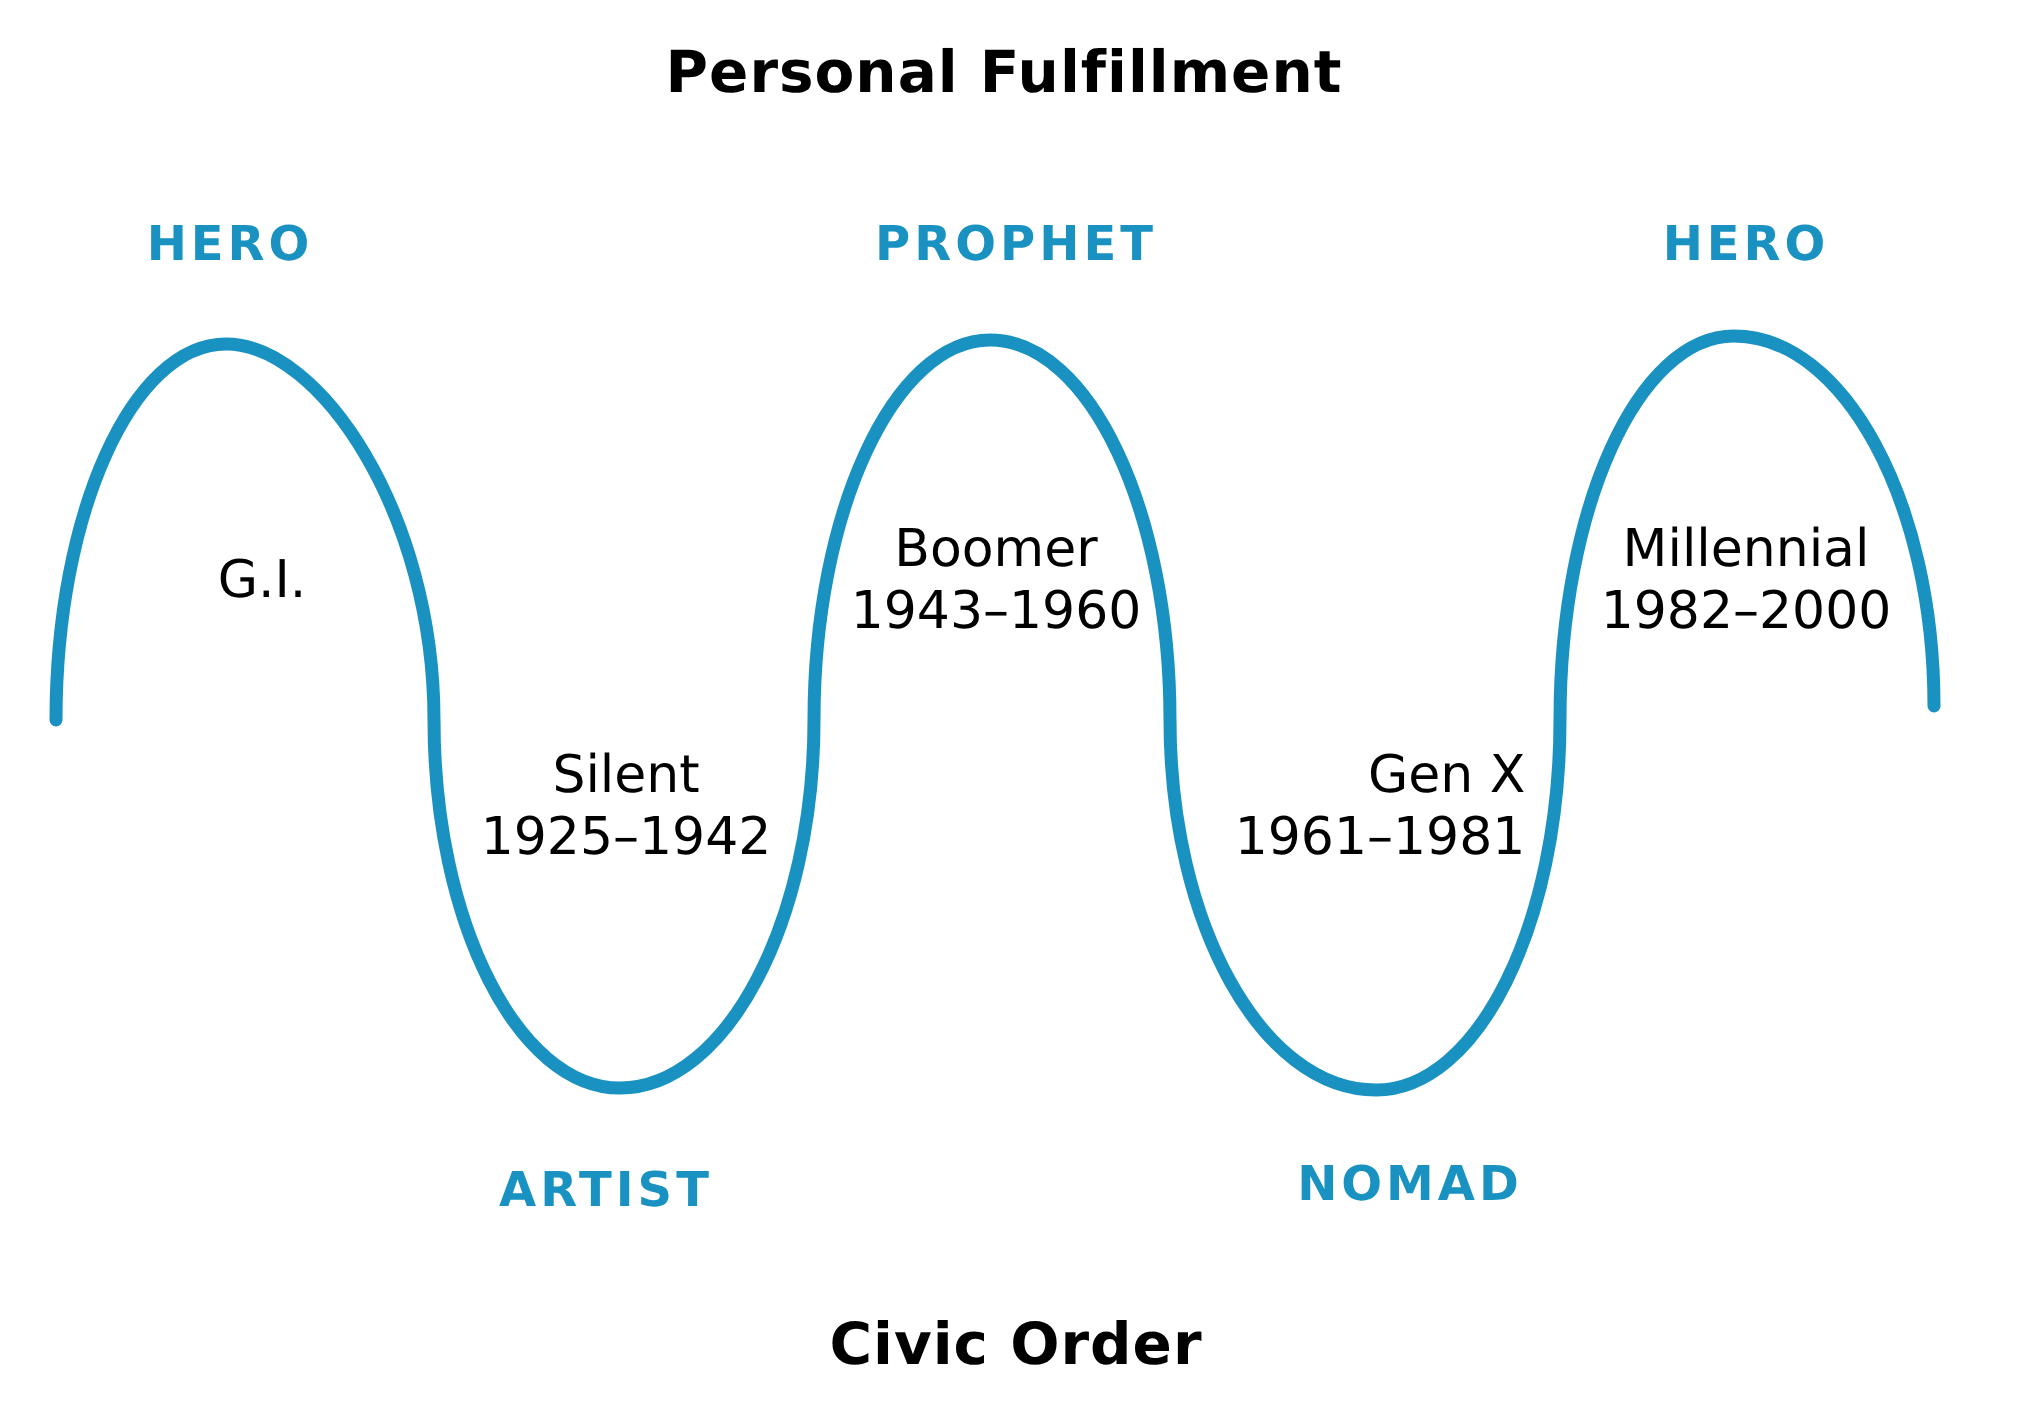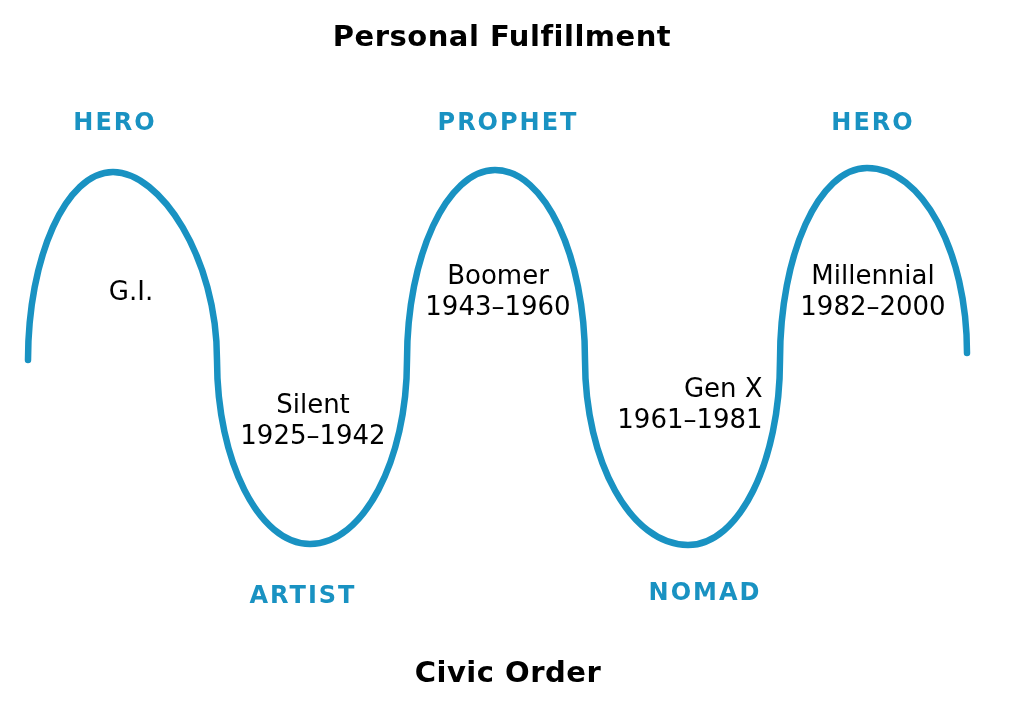--- a/index.html
+++ b/index.html
@@ -51,21 +51,21 @@
   }
   
   .pos-title      { left: 502px; top: 36px;  }
   .pos-footer     { left: 508px; top: 672px; }
   .pos-hero-1     { left: 115px; top: 122px; }
   .pos-prophet    { left: 508px; top: 122px; }
   .pos-hero-2     { left: 873px; top: 122px; }
   .pos-artist     { left: 303px; top: 595px; }
   .pos-nomad      { left: 695px; top: 592px; margin-left: 10px; }
   .pos-gen-gi         { left: 119px; top: 291px; margin-left: 12px; }
-  .pos-gen-silent     { left: 313px; top: 420px; }
+  .pos-gen-silent     { left: 313px; top: 404px; }
   .pos-gen-boomer     { left: 498px; top: 291px; }
   .pos-gen-genx       { left: 690px; top: 404px; text-align: right; }
   .pos-gen-millennial { left: 873px; top: 291px; }
 </style>
 </head>
 <body>
 
 <div class="canvas">
 
   <svg class="wave-svg" viewBox="0 0 1009 708" aria-hidden="true">

